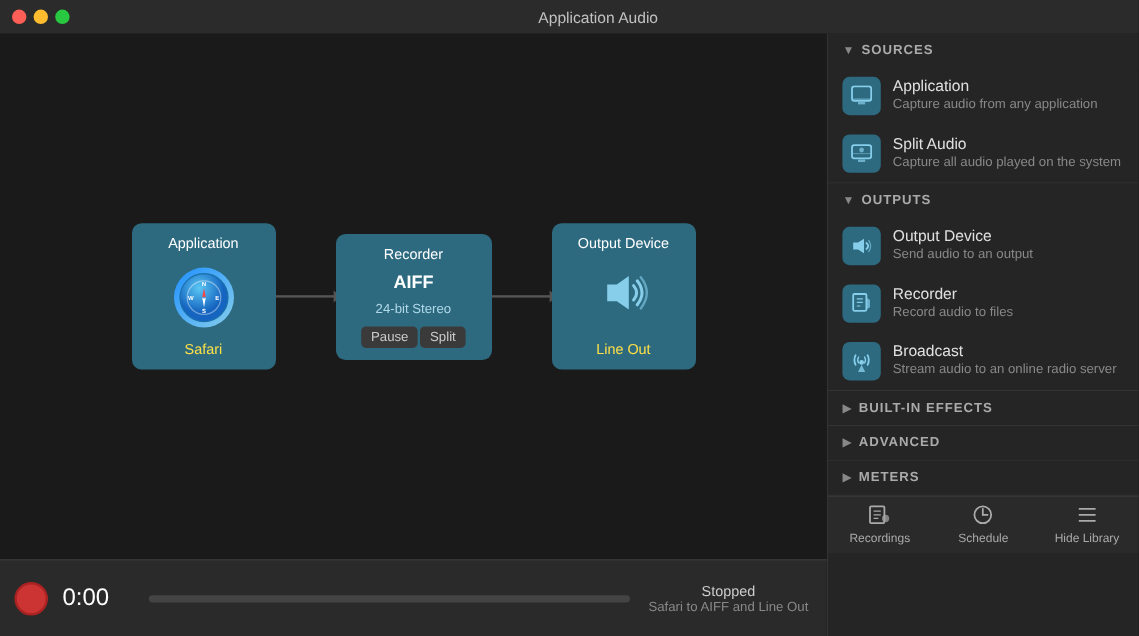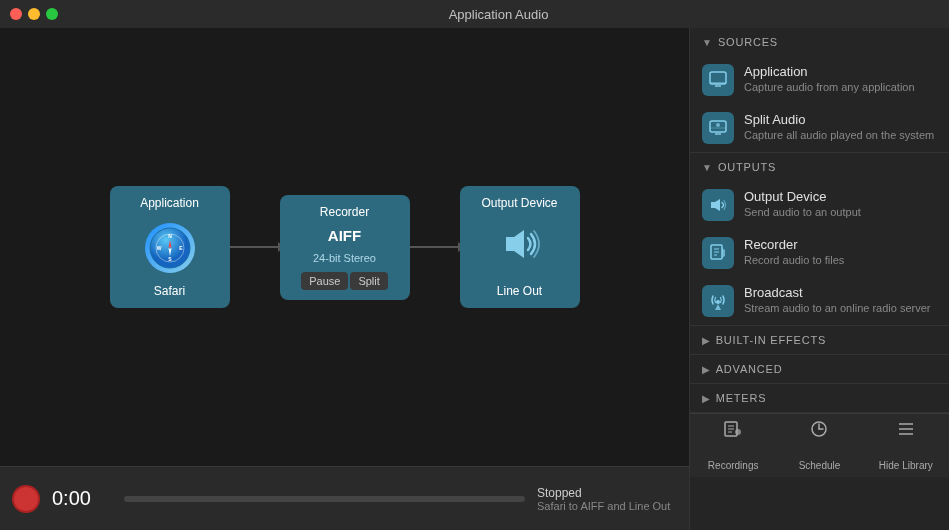--- a/index.html
+++ b/index.html
@@ -99,21 +99,21 @@
     }
     .node-icon-area {
       width: 60px;
       height: 60px;
       display: flex;
       align-items: center;
       justify-content: center;
     }
     .node-label-bottom {
       font-size: 12px;
-      color: #ffffff;
+      color: #fde047;
       margin-top: 6px;
       text-align: center;
     }
     .recorder-format {
       font-size: 15px;
       font-weight: 600;
       color: #ffffff;
     }
     .recorder-quality {
       font-size: 11px;
@@ -205,20 +205,21 @@
       background: #444;
       border-radius: 3px;
     }
     .progress-bar-fill {
       height: 100%;
       width: 0%;
       background: #4a9aba;
       border-radius: 3px;
     }
     .status-info {
+      text-align: center;
       min-width: 140px;
     }
     .status-text {
       color: #cccccc;
       font-size: 12px;
       display: block;
     }
     .status-subtext {
       color: #888888;
       font-size: 11px;
@@ -247,21 +248,21 @@
       background: #252525;
     }
     .section-chevron {
       color: #888;
       font-size: 10px;
       margin-right: 6px;
     }
     .section-title {
       color: #aaaaaa;
       font-size: 11px;
-      font-weight: 400;
+      font-weight: 700;
       letter-spacing: 0.8px;
       text-transform: uppercase;
     }
 
     .sidebar-item {
       display: flex;
       align-items: flex-start;
       padding: 8px 12px;
       cursor: pointer;
       gap: 10px;
@@ -302,21 +303,21 @@
       flex-shrink: 0;
     }
     .bottom-tab {
       flex: 1;
       display: flex;
       flex-direction: column;
       align-items: center;
       justify-content: center;
       padding: 6px 8px;
       cursor: pointer;
-      gap: 18px;
+      gap: 1px;
     }
     .bottom-tab-icon {
       font-size: 16px;
       color: #aaaaaa;
     }
     .bottom-tab-label {
       color: #aaaaaa;
       font-size: 10px;
     }
 

